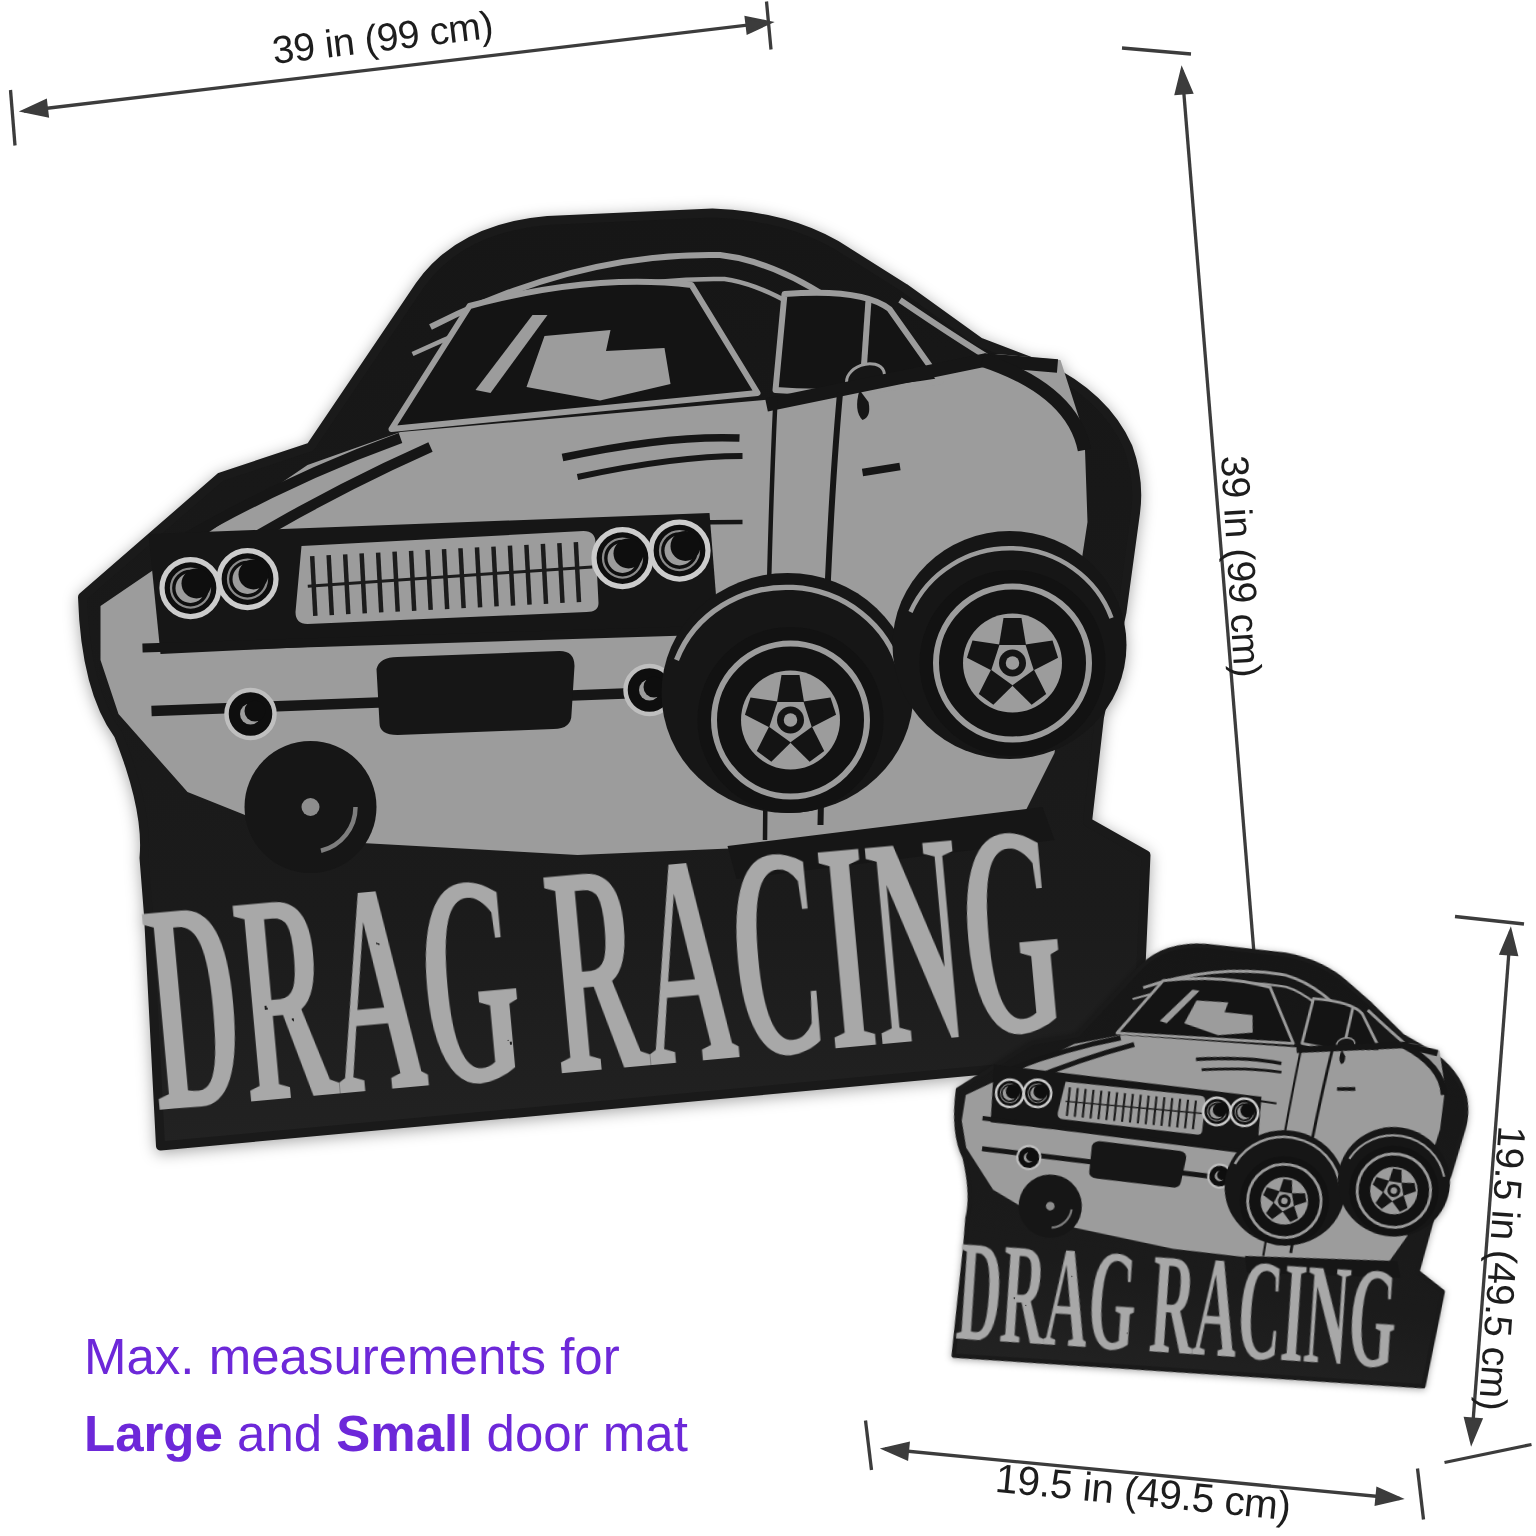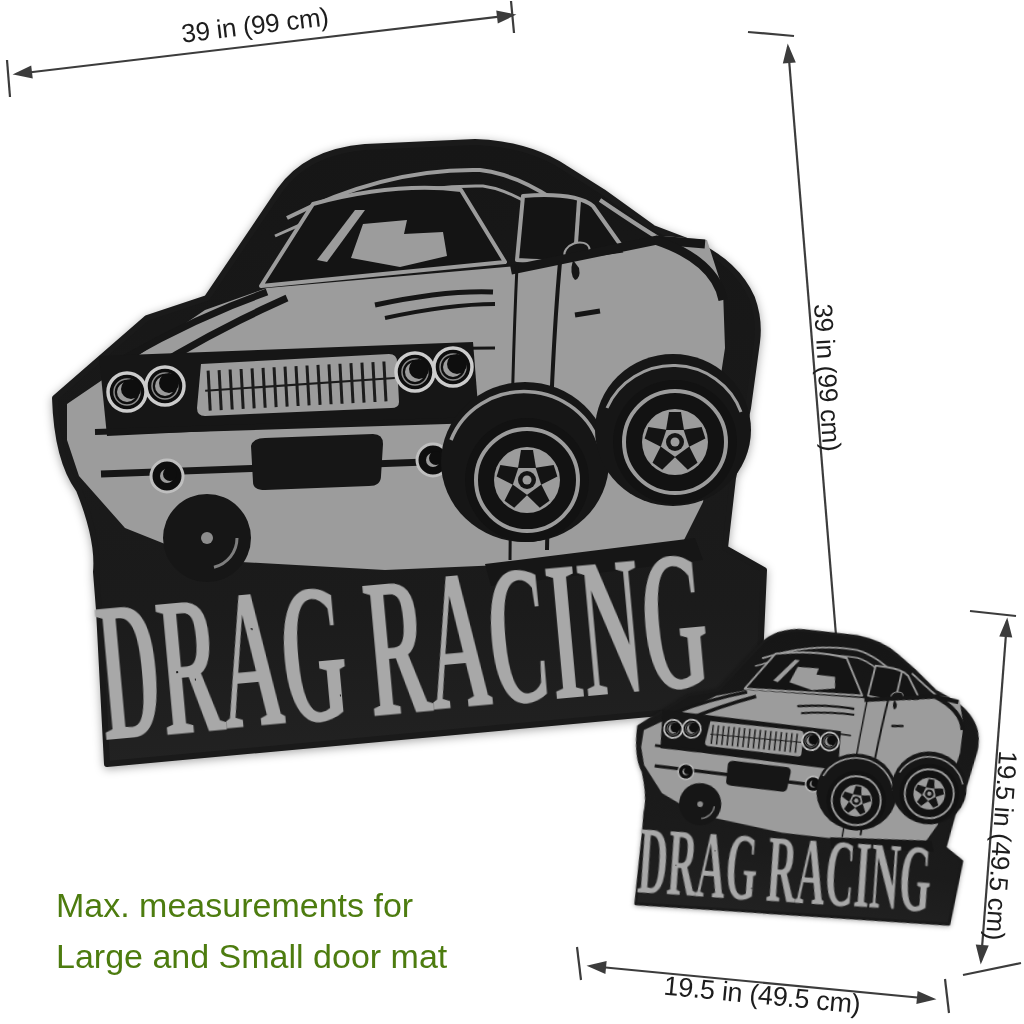--- a/index.html
+++ b/index.html
@@ -2,22 +2,22 @@
 <html><head>
 <meta charset="utf-8">
 <style>
   html,body{margin:0;padding:0;}
   body{width:1024px;height:1024px;position:relative;background:#ffffff;overflow:hidden;
        font-family:"Liberation Sans","DejaVu Sans",sans-serif;}
   #stage{position:absolute;left:0;top:0;width:1024px;height:1024px;}
   svg{display:block;}
   .dim-label{position:absolute;color:#1d1d1d;font-size:26px;font-weight:400;
              text-align:center;white-space:nowrap;letter-spacing:-0.3px;}
-  .caption{position:absolute;left:56px;top:880px;color:#4d7c0f;font-size:34px;line-height:1.5;}
-  .caption b{font-weight:400;}
+  .caption{position:absolute;left:56px;top:880px;color:#6d28d9;font-size:34px;line-height:1.5;}
+  .caption b{font-weight:700;}
   .mat-shadow{filter:drop-shadow(0px 2px 5px rgba(0,0,0,0.35));}
 </style>
 </head>
 <body>
 
 <div id="stage">
 
 <svg width="1024" height="1024" viewBox="0 0 1024 1024">
   <defs>
     <linearGradient id="matFill" x1="0" y1="0" x2="0" y2="1">

